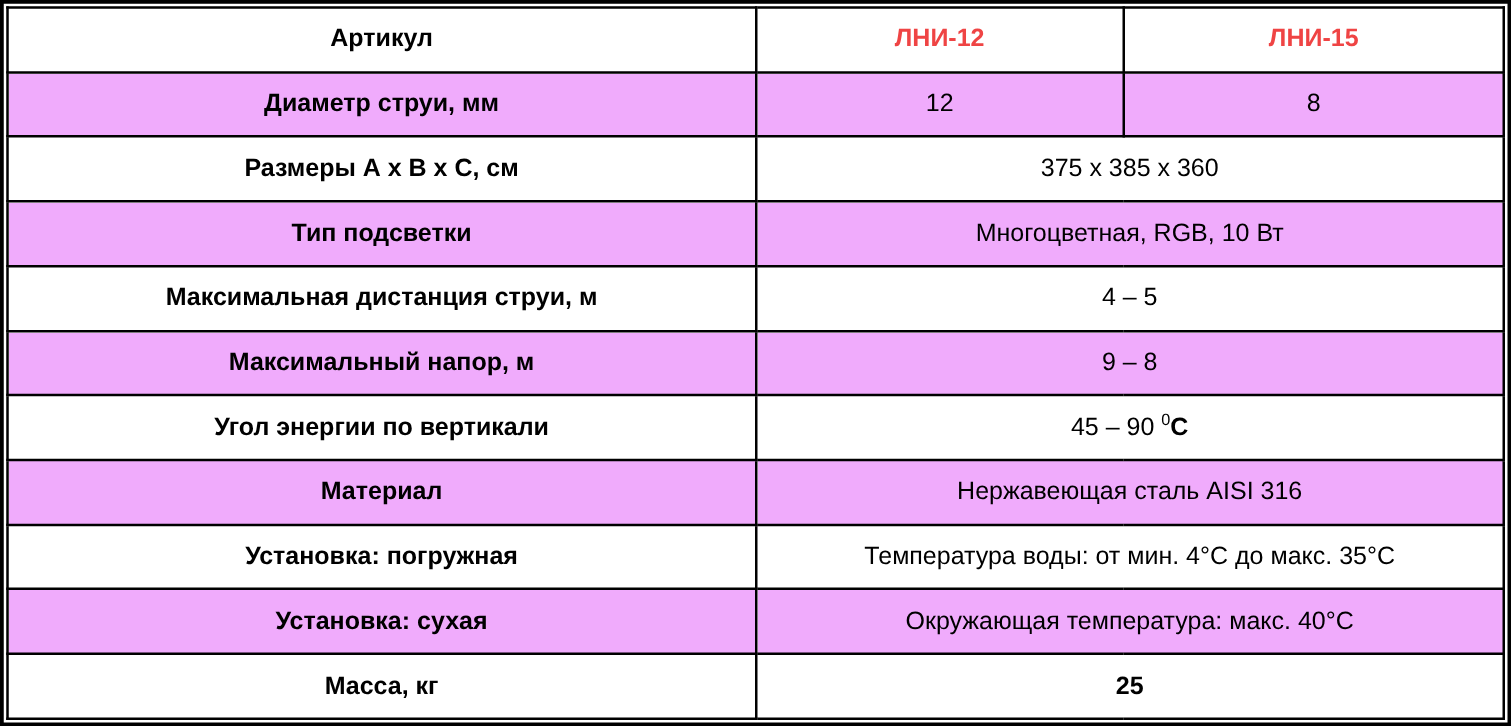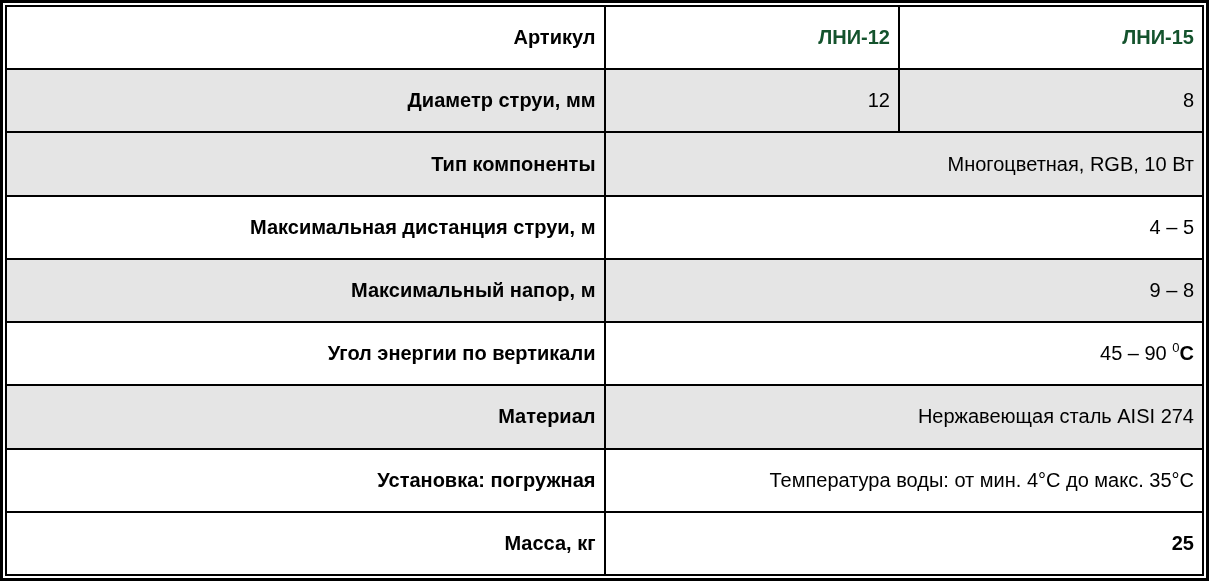--- a/index.html
+++ b/index.html
@@ -7,27 +7,27 @@
     width: 1209px; height: 581px; box-sizing: border-box;
     border: 3px solid #000; padding: 2px; background: #ffffff;
   }
   table.spec {
     width: 100%; height: 100%; border-collapse: collapse; table-layout: fixed;
     font-family: "Liberation Sans", "DejaVu Sans", sans-serif;
     font-size: 20px; color: #000;
   }
   table.spec td {
     border: 2px solid #000;
-    text-align: right; vertical-align: middle;
+    text-align: center; vertical-align: middle;
     padding: 2px 8px; overflow: hidden;
   }
-  tr.alt td { background: #e5e5e5; }
+  tr.alt td { background: #f0abfc; }
   tr.plain td { background: #ffffff; }
   .label { font-weight: bold; }
-  .model { color: #14532d; font-weight: bold; }
+  .model { color: #ef4444; font-weight: bold; }
   .bold { font-weight: bold; }
   td sup { font-size: 13px; font-weight: normal; vertical-align: super; line-height: 0; }
   tr.tall td { height: 62px; }
   .lbl-line { display: block; line-height: 1.25; }
 </style>
 </head>
 <body>
 
 <div class="frame">
   <table class="spec">
@@ -40,43 +40,51 @@
       <tr class="plain">
         <td class="label">Артикул</td>
         <td class="model">ЛНИ-12</td>
         <td class="model">ЛНИ-15</td>
       </tr>
       <tr class="alt">
         <td class="label">Диаметр струи, мм</td>
         <td>12</td>
         <td>8</td>
       </tr>
+      <tr class="plain">
+        <td class="label">Размеры А х В х С, см</td>
+        <td colspan="2">375 х 385 х 360</td>
+      </tr>
       <tr class="alt">
-        <td class="label">Тип компоненты</td>
+        <td class="label">Тип подсветки</td>
         <td colspan="2">Многоцветная, RGB, 10 Вт</td>
       </tr>
       <tr class="plain">
         <td class="label">Максимальная дистанция струи, м</td>
         <td colspan="2">4 – 5</td>
       </tr>
       <tr class="alt">
         <td class="label">Максимальный напор, м</td>
         <td colspan="2">9 – 8</td>
       </tr>
       <tr class="plain">
         <td class="label">Угол энергии по вертикали</td>
         <td colspan="2"><span>45 – 90 </span><sup>0</sup><span class="bold">С</span></td>
       </tr>
       <tr class="alt">
         <td class="label">Материал</td>
-        <td colspan="2">Нержавеющая сталь AISI 274</td>
+        <td colspan="2">Нержавеющая сталь AISI 316</td>
       </tr>
       <tr class="plain">
         <td class="label">Установка: погружная</td>
         <td colspan="2">Температура воды: от мин. 4°С до макс. 35°С</td>
+      </tr>
+      <tr class="alt">
+        <td class="label">Установка: сухая</td>
+        <td colspan="2">Окружающая температура: макс. 40°С</td>
       </tr>
       <tr class="plain">
         <td class="label">Масса, кг</td>
         <td colspan="2" class="bold">25</td>
       </tr>
     </tbody>
   </table>
 </div>
 
 </body></html>

